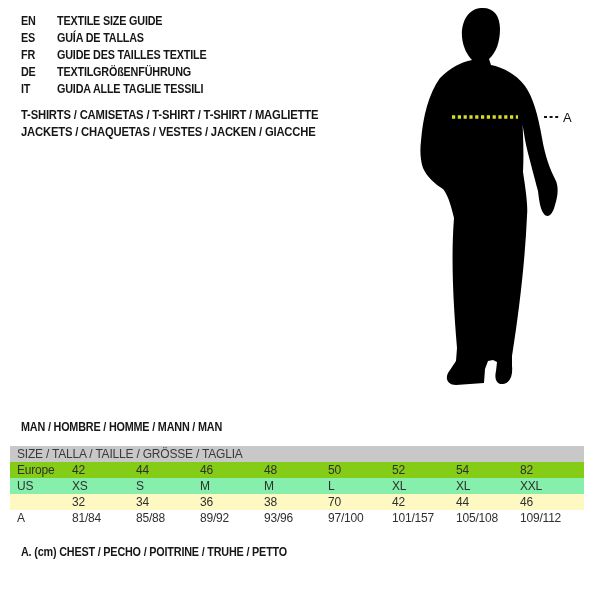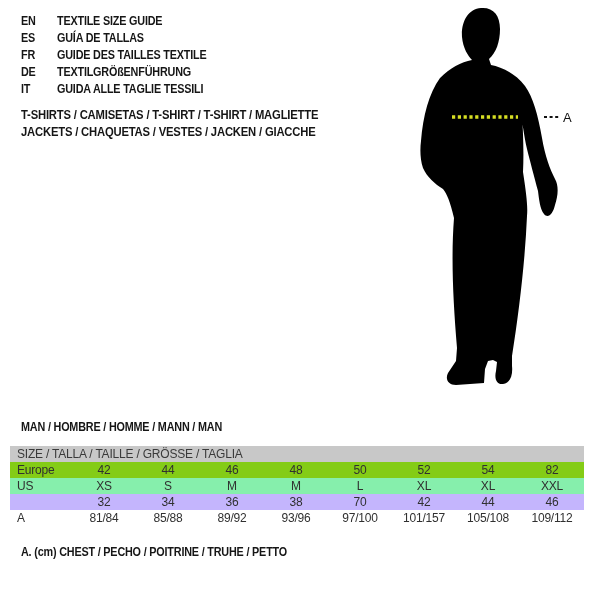--- a/index.html
+++ b/index.html
@@ -41,24 +41,24 @@
   }
   .thead {
     background:#c8c8c8; height:16px; line-height:16px;
     padding-left:7px; color:#3a3a3a;
   }
   .trow {
     display:grid; grid-template-columns:62px repeat(8, 1fr);
     height:16px; line-height:16px;
   }
   .trow .tlabel { padding-left:7px; text-align:left; }
-  .trow .tcell { text-align:center; }
+  .trow .tcell { text-align:left; }
   .row-0 { background:#84cc16; }
   .row-1 { background:#86efac; }
-  .row-2 { background:#c4b5fd; }
+  .row-2 { background:#fef9c3; }
   .row-3 { background:#ffffff; }
 
   .footnote {
     position:absolute; left:21px; top:545px;
     font-weight:bold; font-size:12px; letter-spacing:-0.2px;
   }
 </style>
 </head>
 <body>
 

